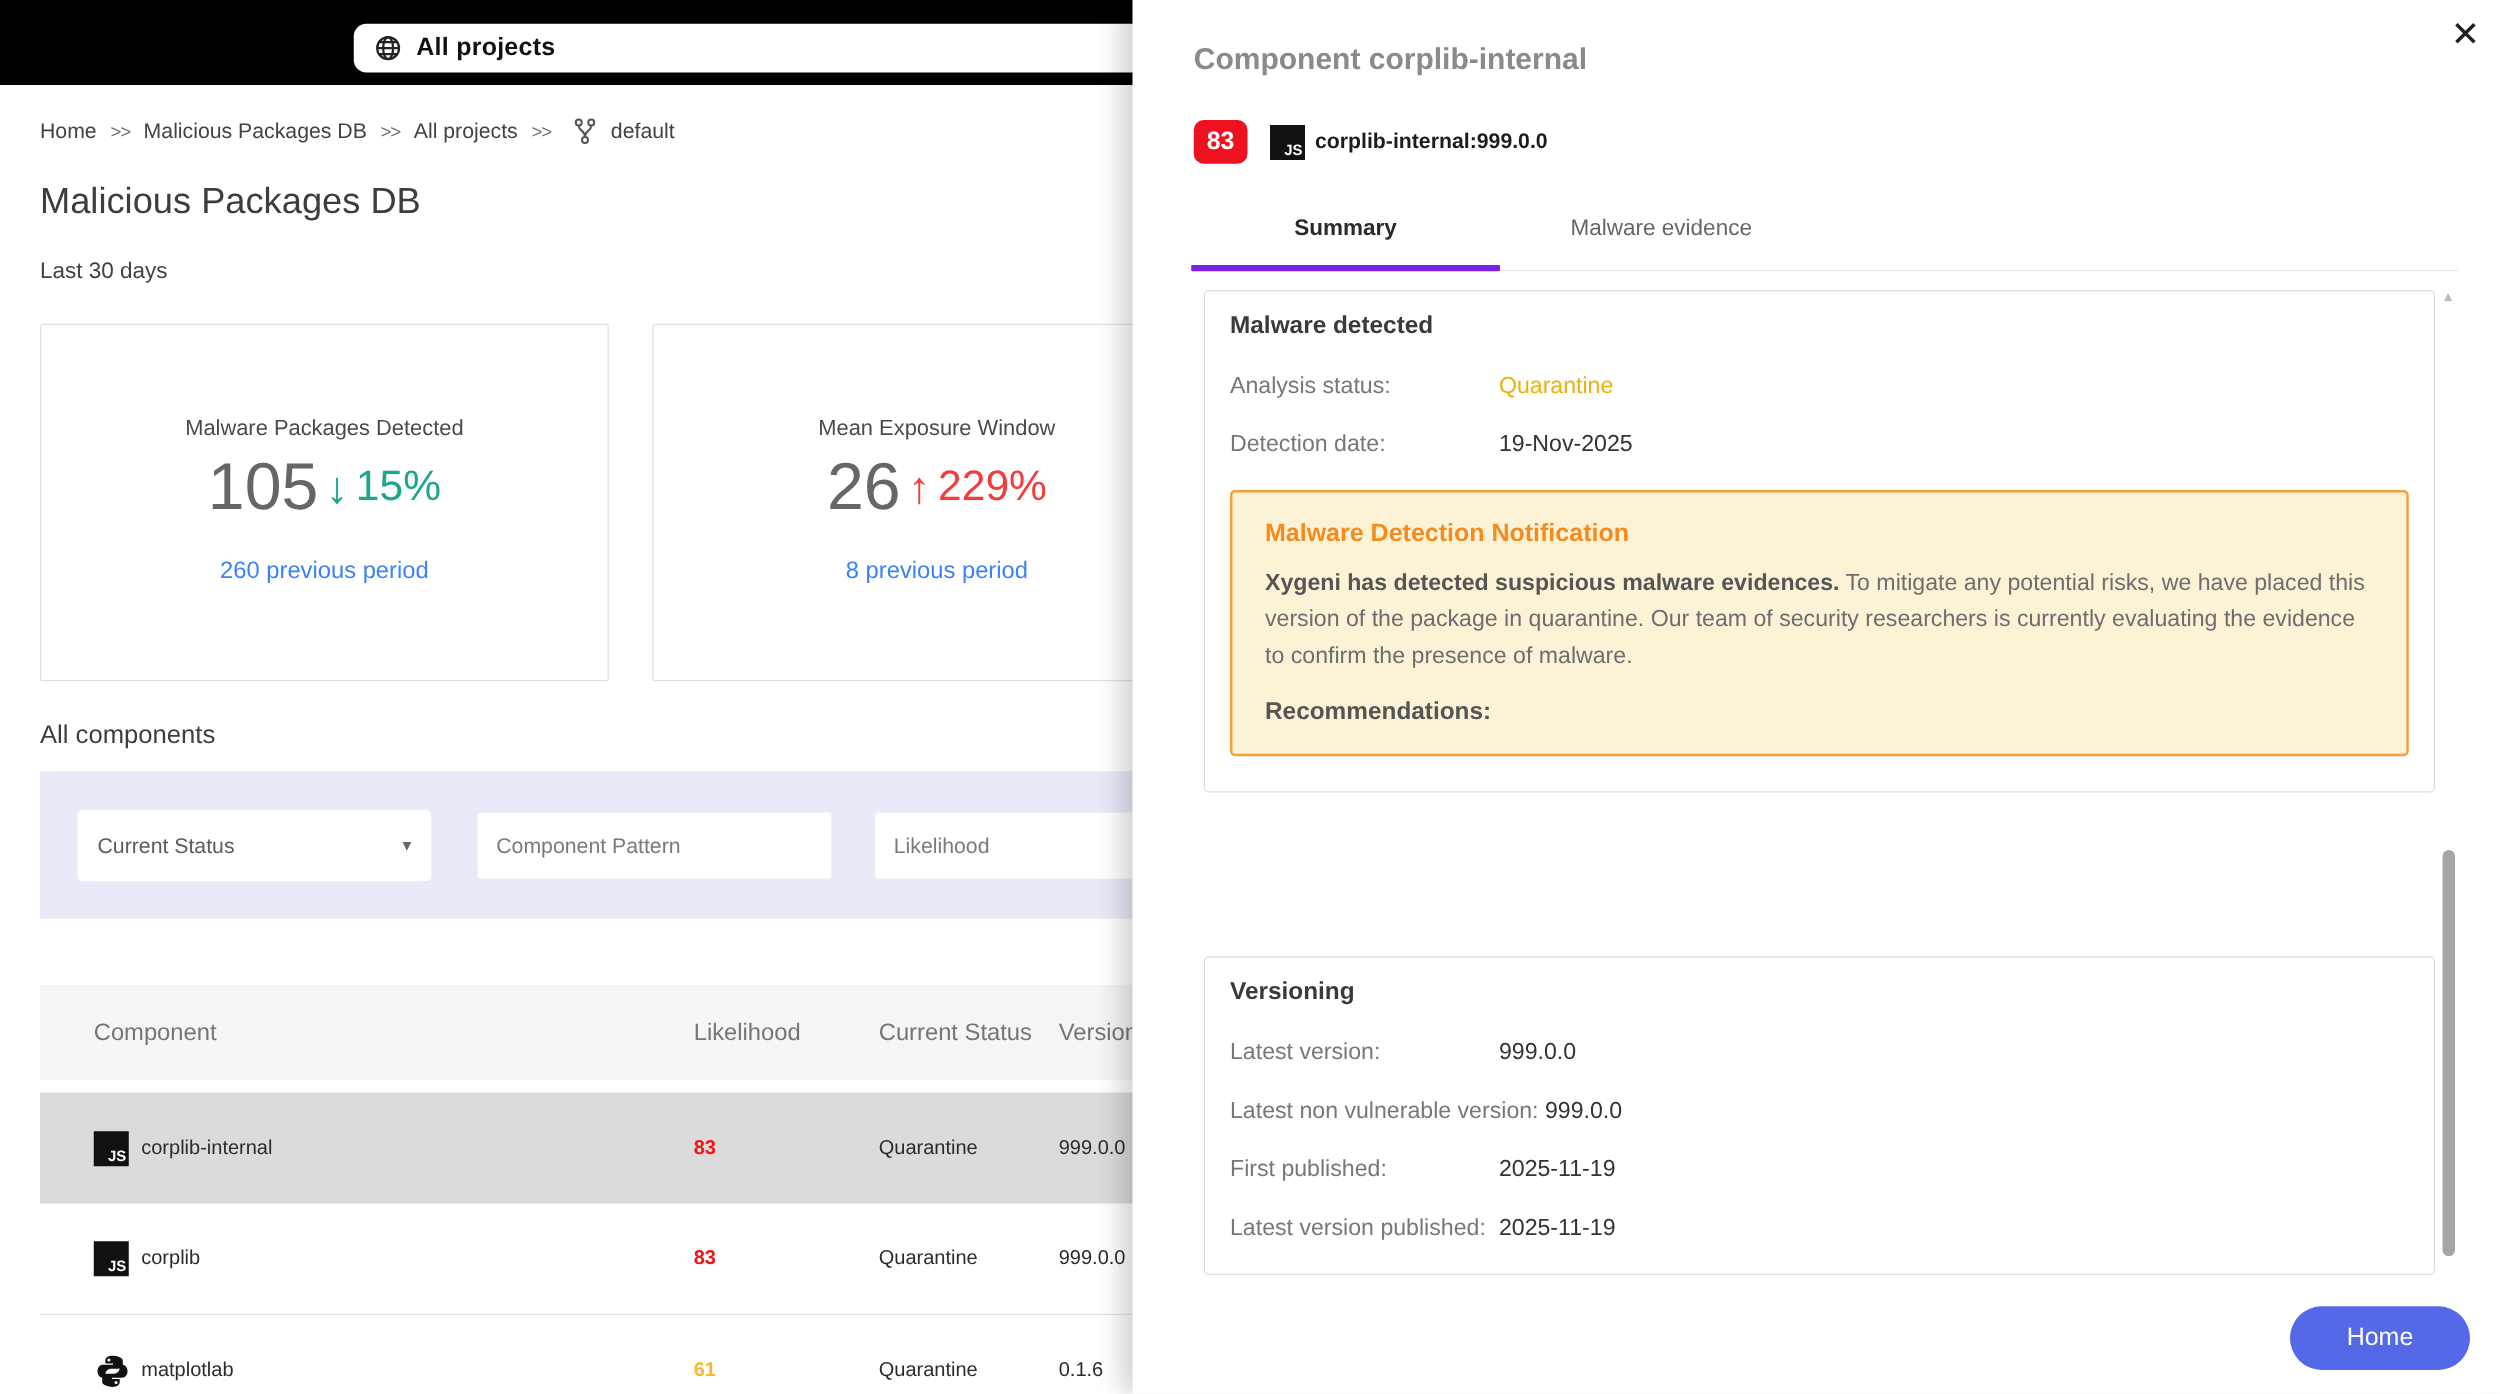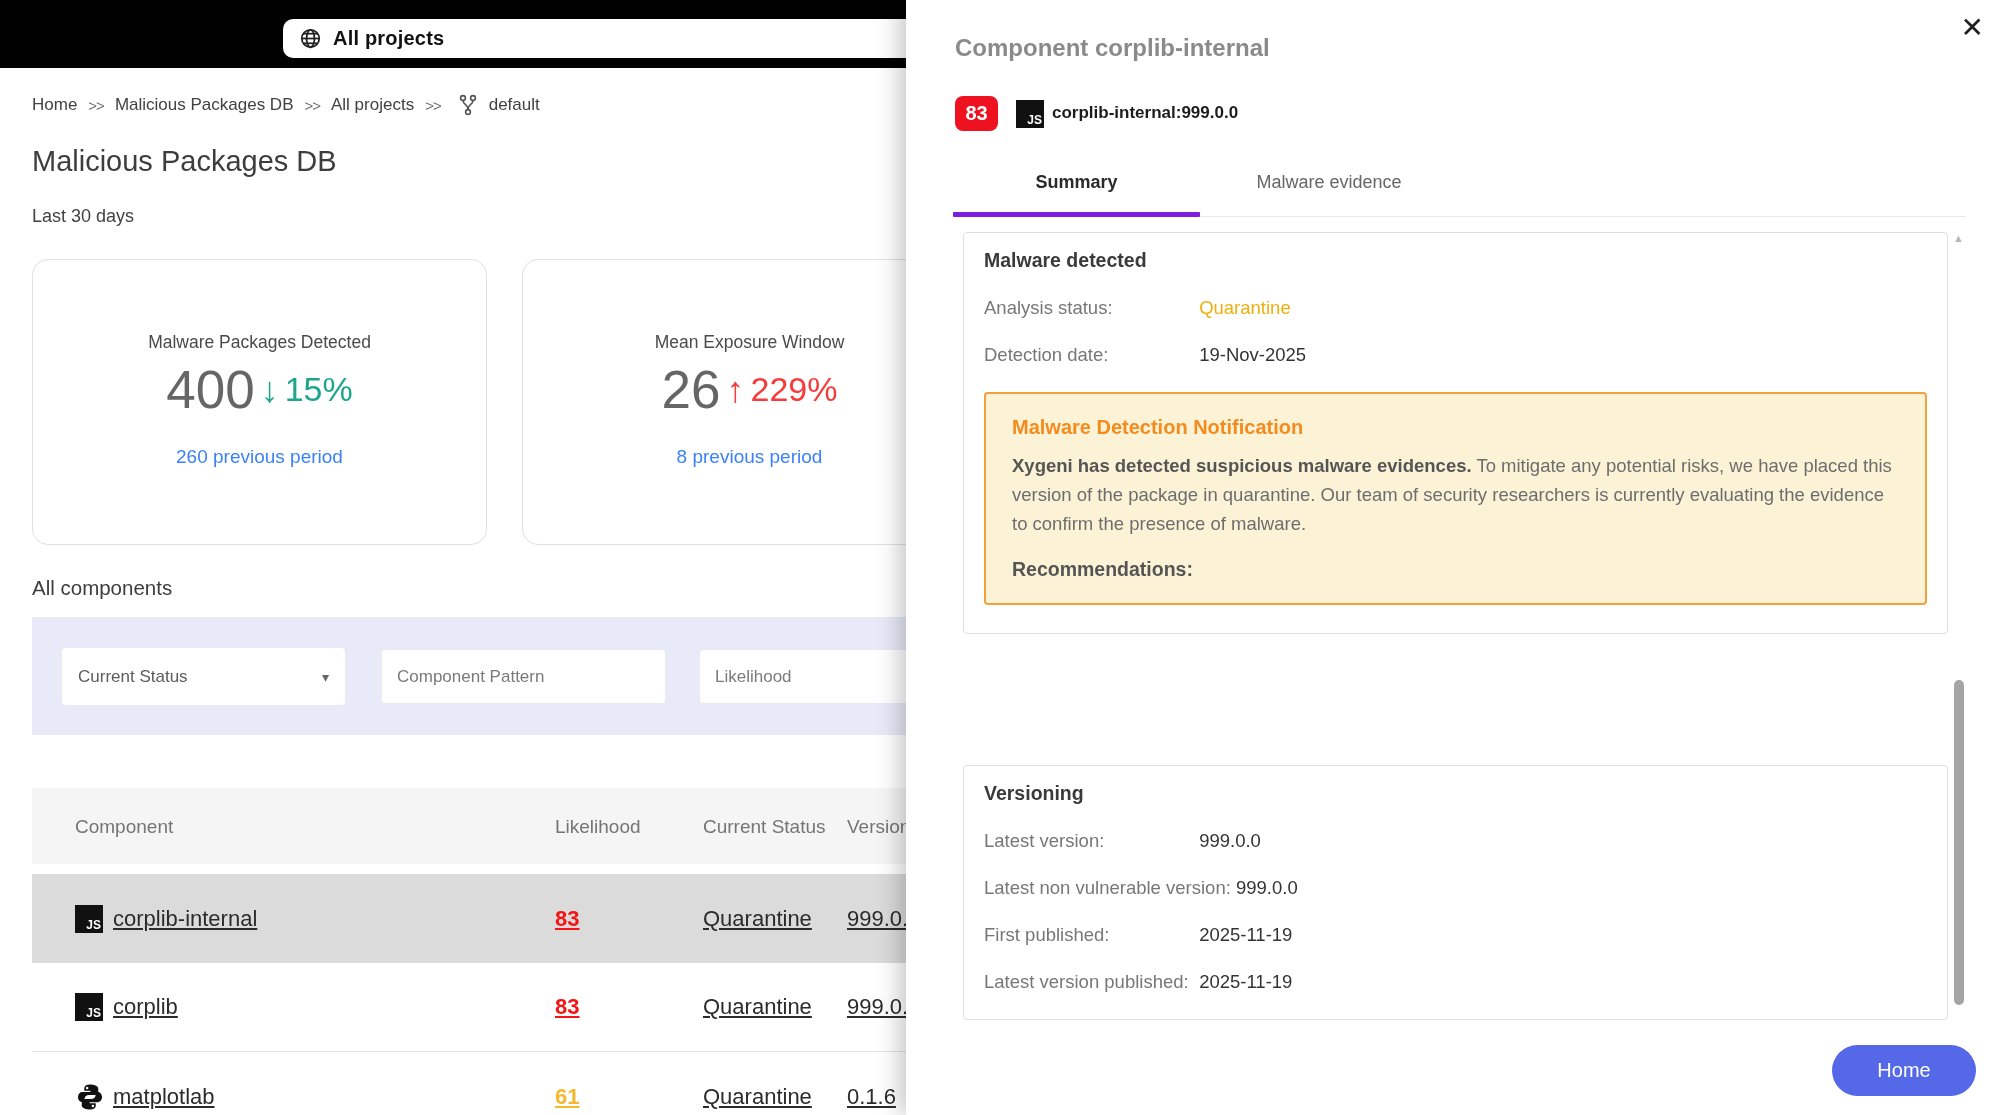--- a/index.html
+++ b/index.html
@@ -18,21 +18,21 @@
     font-size:17px; color:#424242; }
   .breadcrumb .sep { color:#6f6f6f; font-size:15px; letter-spacing:-1px; }
   .breadcrumb .crumb { color:#424242; cursor:pointer; }
   .branch-ic { width:20px; height:22px; margin-left:6px; }
 
   .page-title { position:absolute; left:32px; top:145px; font-size:29px; font-weight:400; color:#3d3d3d; }
   .page-period { position:absolute; left:32px; top:206px; font-size:18px; color:#424242; }
 
   
   .stat-card { position:absolute; top:259px; width:455px; height:286px; background:#fff;
-    border:1px solid #e0e0e0; border-radius:16px; display:flex; flex-direction:column; align-items:center; }
+    border:1px solid #e0e0e0; border-radius:2px; display:flex; flex-direction:column; align-items:center; }
   .stat-card.c1 { left:32px; } .stat-card.c2 { left:522px; }
   .stat-label { margin-top:72px; font-size:17.5px; color:#4a4a4a; }
   .stat-row { margin-top:6px; display:flex; align-items:center; gap:6px; }
   .stat-value { font-size:53px; color:#666; }
   .stat-arrow { font-size:36px; font-weight:700; }
   .stat-pct { font-size:34px; }
   .stat-prev { margin-top:26px; font-size:19px; color:#3b82f6; }
 
   
   .section-title { position:absolute; left:32px; top:576px; font-size:20.5px; color:#3d3d3d; }
@@ -47,21 +47,21 @@
   .fi2 { left:350px; width:283px; } .fi3 { left:668px; width:245px; }
 
   
   .thead { position:absolute; left:32px; top:788px; width:940px; height:76px; background:#f5f5f5; }
   .thead span { position:absolute; top:28px; font-size:19px; color:#757575; }
   .col-comp { left:43px; } .col-like { left:523px; } .col-stat { left:671px; } .col-ver { left:815px; }
   .trow { position:absolute; left:32px; width:940px; height:89px; background:#fff; cursor:pointer; }
   .trow.r0 { top:874px; background:#dbdbdb; }
   .trow.r1 { top:963px; border-bottom:1px solid #e3e3e3; }
   .trow.r2 { top:1052px; }
-  .trow .cell { position:absolute; top:50%; transform:translateY(-50%); font-size:22px; color:#2b2b2b;text-decoration:underline; }
+  .trow .cell { position:absolute; top:50%; transform:translateY(-50%); font-size:16px; color:#2b2b2b; }
   .trow .name { left:81px; } .trow .like { left:523px; font-weight:700; }
   .trow .stat { left:671px; } .trow .ver { left:815px; }
   .pkg-ic { position:absolute; left:43px; top:50%; transform:translateY(-50%); }
 
   .jsbox { width:28px; height:28px; background:#111; position:relative; display:inline-block; }
   .jsbox span { position:absolute; right:2px; bottom:1px; color:#fff; font-size:12px; font-weight:700; }
   .pybox { width:30px; height:30px; display:inline-block; }
 
   
   .panel { position:absolute; left:906px; top:0; width:1094px; height:1115px; background:#fff;
@@ -144,21 +144,21 @@
     </svg>
     <span>default</span>
   </div>
 
   <div class="page-title">Malicious Packages DB</div>
   <div class="page-period">Last 30 days</div>
 
   <div class="stat-card c1">
     <div class="stat-label">Malware Packages Detected</div>
     <div class="stat-row">
-      <span class="stat-value">400</span>
+      <span class="stat-value">105</span>
       <span class="stat-arrow" style="color: rgb(28, 167, 140);">↓</span>
       <span class="stat-pct" style="color: rgb(28, 167, 140);">15%</span>
     </div>
     <div class="stat-prev">260 previous period</div>
   </div>
 
   <div class="stat-card c2">
     <div class="stat-label">Mean Exposure Window</div>
     <div class="stat-row">
       <span class="stat-value">26</span>

